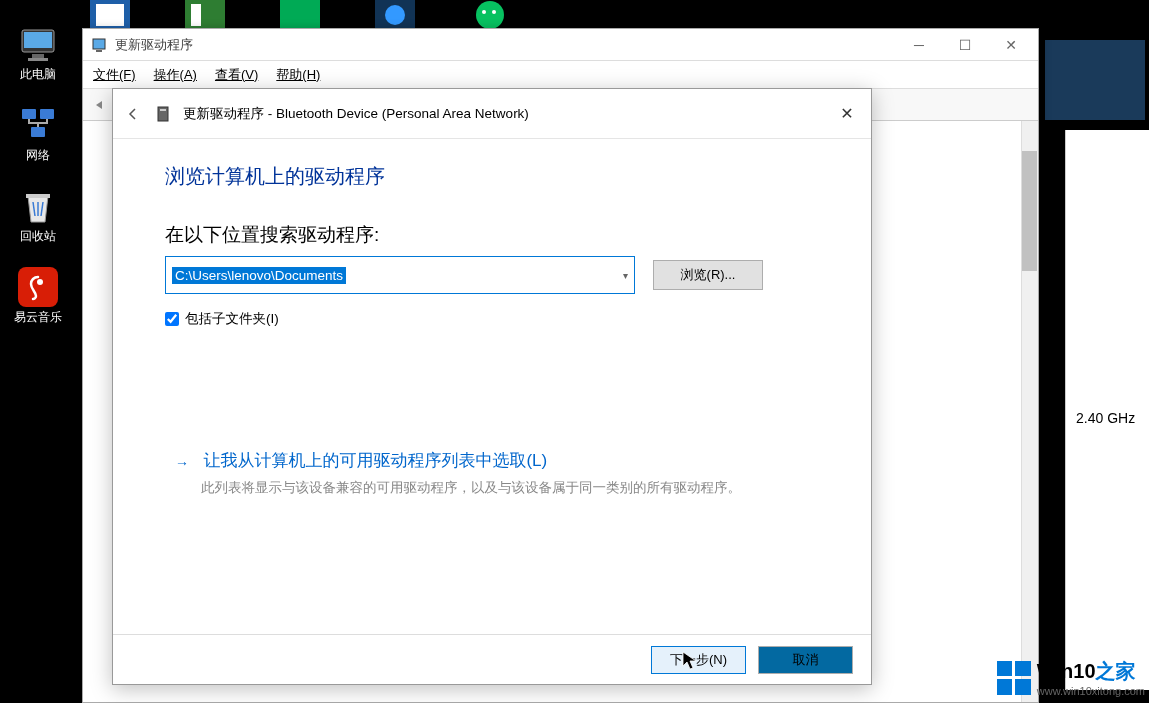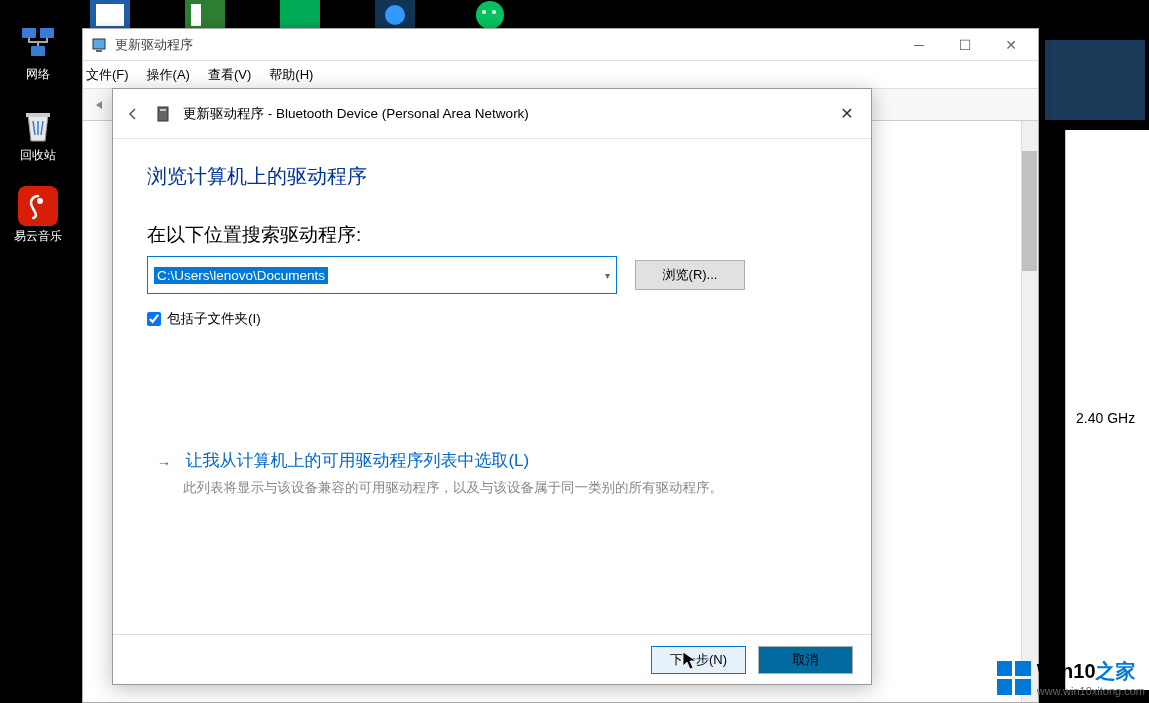--- a/index.html
+++ b/index.html
@@ -16,21 +16,21 @@
 .top-icon { width: 40px; height: 30px; }
 
 
 .devmgr-window { position: absolute; top: 28px; left: 82px; width: 957px; height: 675px; background: #fff; border: 1px solid #aaa; box-shadow: 2px 2px 10px rgba(0,0,0,0.3); }
 .devmgr-titlebar { height: 32px; display: flex; align-items: center; padding: 0 4px 0 8px; border-bottom: 1px solid #ddd; }
 .devmgr-title-icon { width: 16px; height: 16px; margin-right: 8px; }
 .devmgr-title { font-size: 13px; color: #444; flex: 1; }
 .winbtns { display: flex; }
 .winbtn { width: 46px; height: 30px; display: flex; align-items: center; justify-content: center; font-size: 14px; color: #666; cursor: pointer; }
 
-.menubar { height: 28px; display: flex; align-items: center; padding: 0 3px; gap: 18px; font-size: 13px; color: #000; border-bottom: 1px solid #ddd; }
+.menubar { height: 28px; display: flex; align-items: center; padding: 0 10px; gap: 18px; font-size: 13px; color: #000; border-bottom: 1px solid #ddd; text-decoration: underline; }
 .menubar span { cursor: pointer; }
 
 .toolbar { height: 32px; display: flex; align-items: center; gap: 4px; padding: 0 4px; border-bottom: 1px solid #ccc; background: #f8f8f8; }
 .tbtn { width: 26px; height: 26px; display: flex; align-items: center; justify-content: center; cursor: pointer; border: 1px solid transparent; }
 .tsep { width: 1px; height: 22px; background: #ccc; margin: 0 2px; }
 
 .devmgr-body { display: flex; height: calc(100% - 92px); position: relative; }
 .tree { width: 100%; padding: 4px 2px 4px 10px; font-size: 13.5px; color: #000; overflow: hidden; }
 .tree-item { display: flex; align-items: center; height: 22px; gap: 4px; padding-left: 24px; }
 .tree-arrow { width: 12px; text-align: center; color: #666; font-size: 11px; }
@@ -40,21 +40,21 @@
 .scroll-thumb { position: absolute; right: 1px; width: 15px; background: #c1c1c1; top: 30px; height: 120px; }
 
 
 .wizard { position: absolute; top: 88px; left: 112px; width: 760px; height: 597px; background: #fff; border: 1px solid #999; box-shadow: 0 4px 20px rgba(0,0,0,0.25); }
 .wizard-header { height: 50px; display: flex; align-items: center; padding: 0 10px; border-bottom: 1px solid #e5e5e5; }
 .wizard-back { width: 20px; height: 20px; margin-right: 12px; cursor: pointer; display: flex; align-items: center; justify-content: center; color: #555; }
 .wizard-icon { width: 18px; height: 18px; margin-right: 10px; }
 .wizard-title { font-size: 13.5px; color: #000; flex: 1; }
 .wizard-close { width: 40px; height: 36px; display: flex; align-items: center; justify-content: center; font-size: 16px; color: #333; cursor: pointer; position: absolute; right: 4px; top: 6px; }
 
-.wizard-body { padding: 24px 34px; }
+.wizard-body { padding: 24px 52px; }
 .wizard-heading { font-size: 20px; color: #003399; margin-bottom: 32px; }
 .wizard-label { font-size: 19px; color: #000; margin-bottom: 8px; }
 .path-row { display: flex; align-items: center; gap: 18px; margin-bottom: 16px; }
 .path-combo { width: 470px; height: 38px; border: 1px solid #0078d7; display: flex; align-items: center; padding: 0 6px; background: #fff; position: relative; }
 .path-combo .selected { background: #0078d7; color: #fff; padding: 1px 3px; font-size: 13.5px; }
 .path-combo .dd-arrow { position: absolute; right: 6px; color: #666; font-size: 10px; }
 .browse-btn { width: 110px; height: 30px; border: 1px solid #adadad; background: #e1e1e1; font-size: 13px; cursor: pointer; }
 .check-row { display: flex; align-items: center; gap: 6px; font-size: 13.5px; }
 .check-row input { width: 14px; height: 14px; }
 
@@ -120,20 +120,29 @@
         <circle cx="14" cy="12" r="2" fill="#fff"></circle>
         <circle cx="24" cy="12" r="2" fill="#fff"></circle>
       </svg>
     </div>
 </div>
 
 <div class="desktop-icons">
   <div style="height:2px;"></div>
   <div class="desktop-icon">
     <svg class="desktop-icon-img" viewBox="0 0 40 40">
+        <rect x="4" y="6" width="32" height="22" rx="2" fill="#333" stroke="#999"></rect>
+        <rect x="6" y="8" width="28" height="16" fill="#5aa9e6"></rect>
+        <rect x="14" y="30" width="12" height="4" fill="#666"></rect>
+        <rect x="10" y="34" width="20" height="3" fill="#888"></rect>
+      </svg>
+    <span class="desktop-icon-label">此电脑</span>
+  </div>
+  <div class="desktop-icon">
+    <svg class="desktop-icon-img" viewBox="0 0 40 40">
         <rect x="4" y="4" width="14" height="10" rx="1" fill="#3a7bd5"></rect>
         <rect x="22" y="4" width="14" height="10" rx="1" fill="#3a7bd5"></rect>
         <rect x="13" y="22" width="14" height="10" rx="1" fill="#3a7bd5"></rect>
         <path d="M11 14v4h18v-4M20 18v4" stroke="#aaa" stroke-width="2" fill="none"></path>
       </svg>
     <span class="desktop-icon-label">网络</span>
   </div>
   <div class="desktop-icon">
     <svg class="desktop-icon-img" viewBox="0 0 40 40">
         <path d="M10 10 L30 10 L27 36 L13 36 Z" fill="#e8e8e8" stroke="#999"></path>

